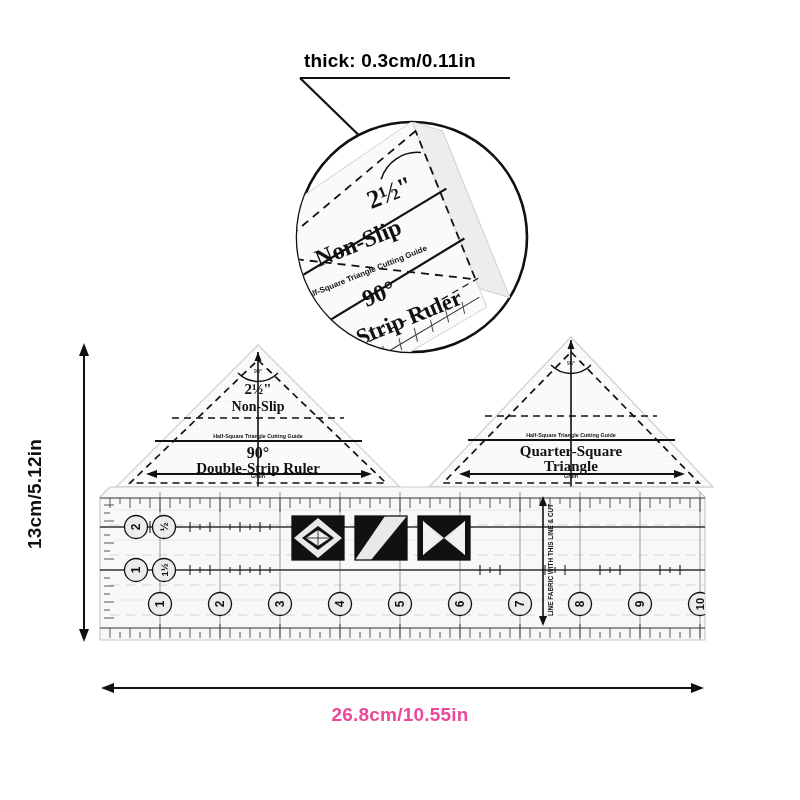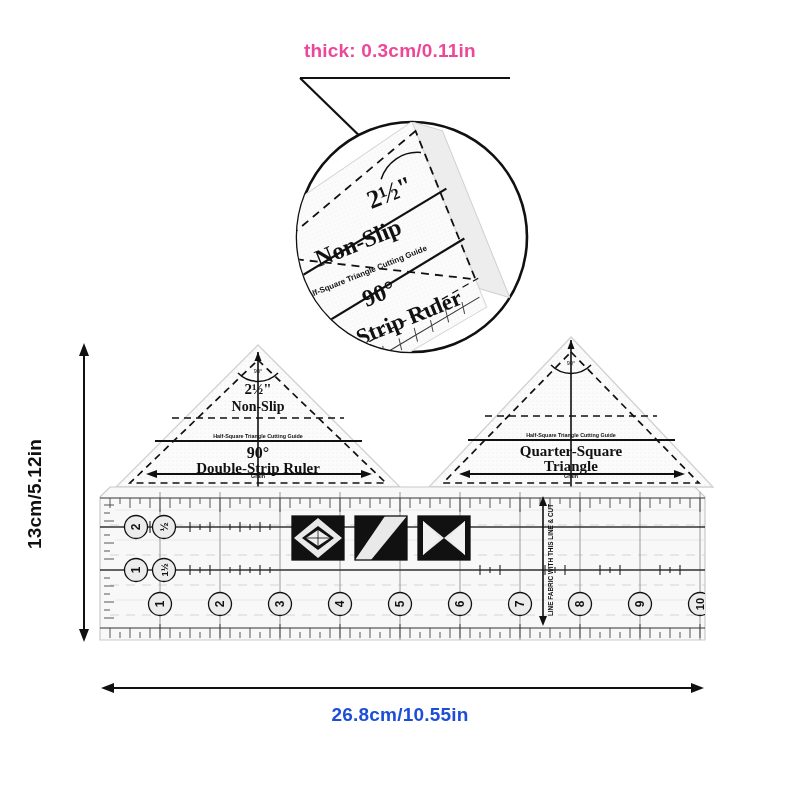--- a/index.html
+++ b/index.html
@@ -16,38 +16,38 @@
     font-family: "Liberation Sans", sans-serif;
   }
   #stage svg {
     position: absolute;
     top: 0;
     left: 0;
   }
   .callout-label {
     position: absolute;
     left: 304px;
-    top: 40px;
+    top: 50px;
     font-family: "Liberation Sans", sans-serif;
     font-size: 19px;
     font-weight: bold;
-    color: #ec4899;
+    color: #000000;
     letter-spacing: 0.2px;
     white-space: nowrap;
   }
   .dim-label-h {
     position: absolute;
     left: 0;
     top: 704px;
     width: 800px;
     text-align: center;
     font-family: "Liberation Sans", sans-serif;
     font-size: 19px;
     font-weight: bold;
-    color: #1d4ed8;
+    color: #ec4899;
     letter-spacing: 0.2px;
   }
   .dim-label-v {
     position: absolute;
     left: -45px;
     top: 483px;
     width: 160px;
     text-align: center;
     transform: rotate(-90deg);
     transform-origin: center center;

